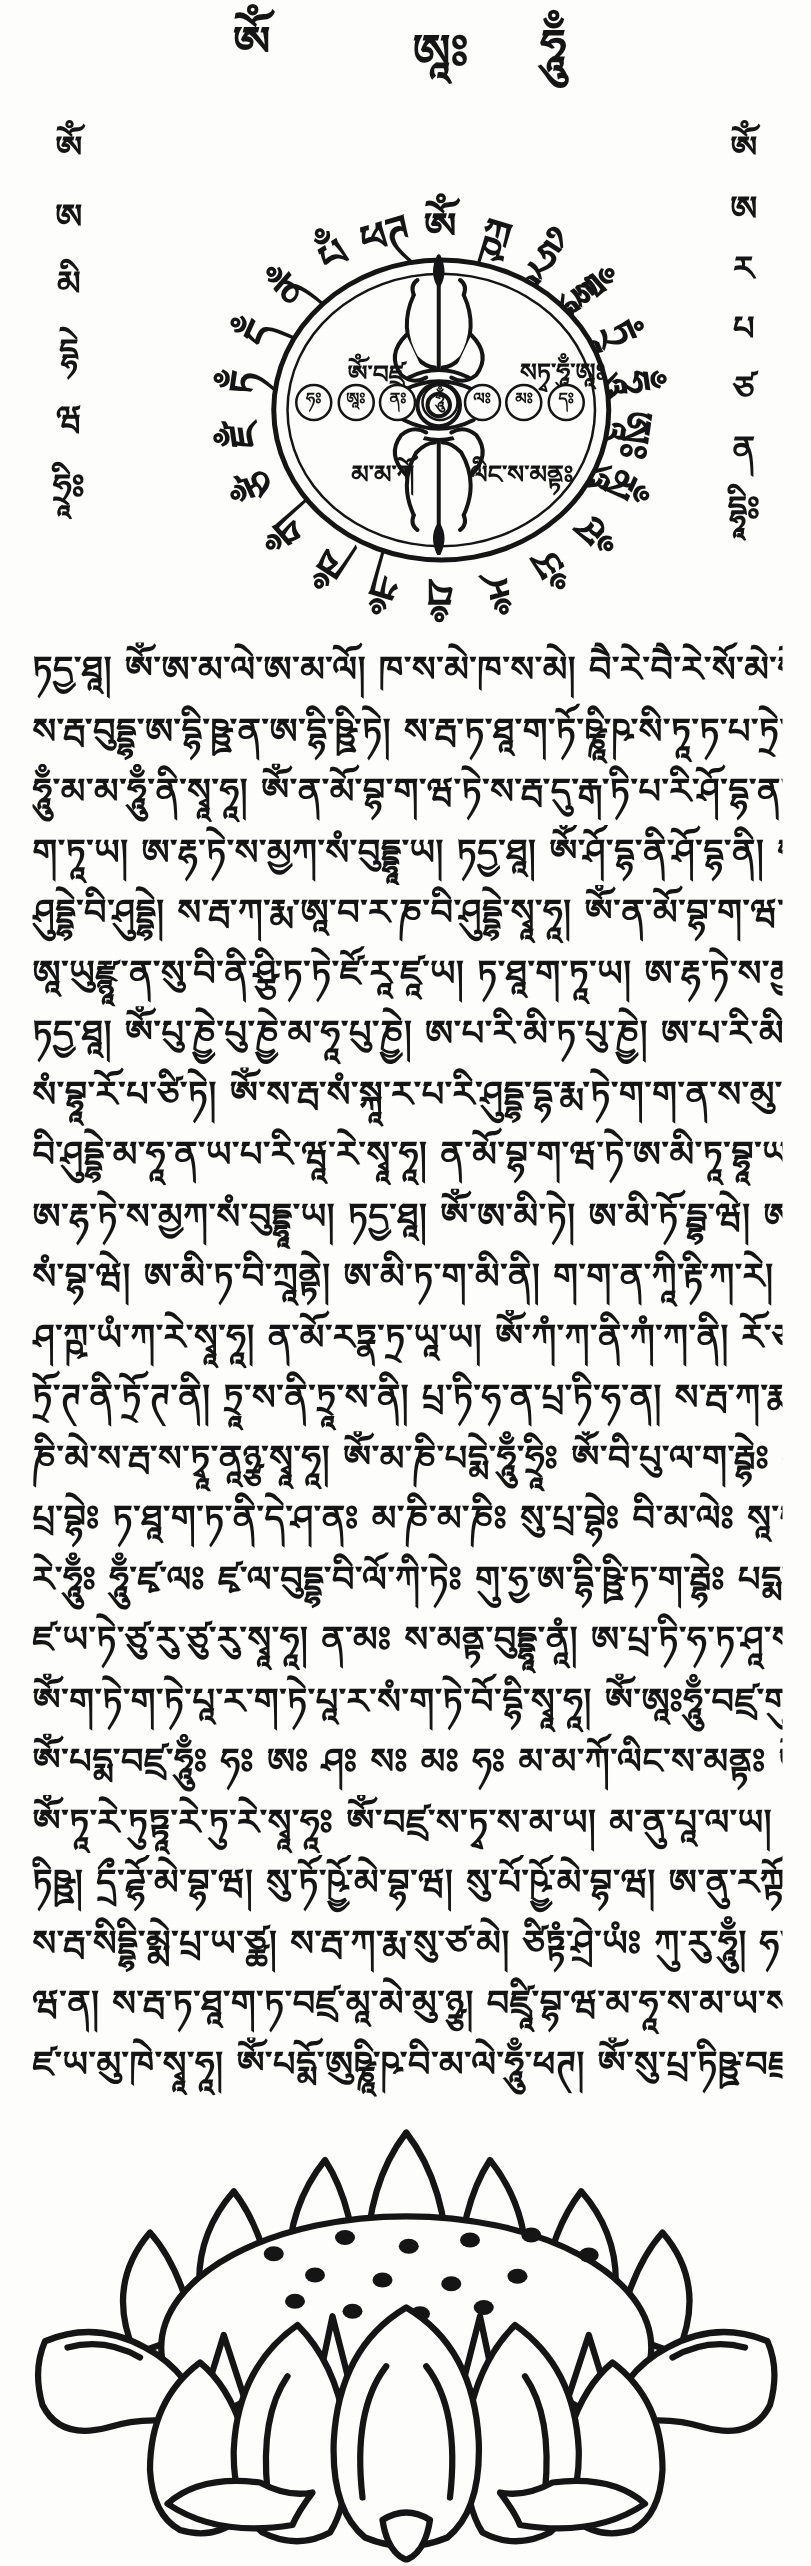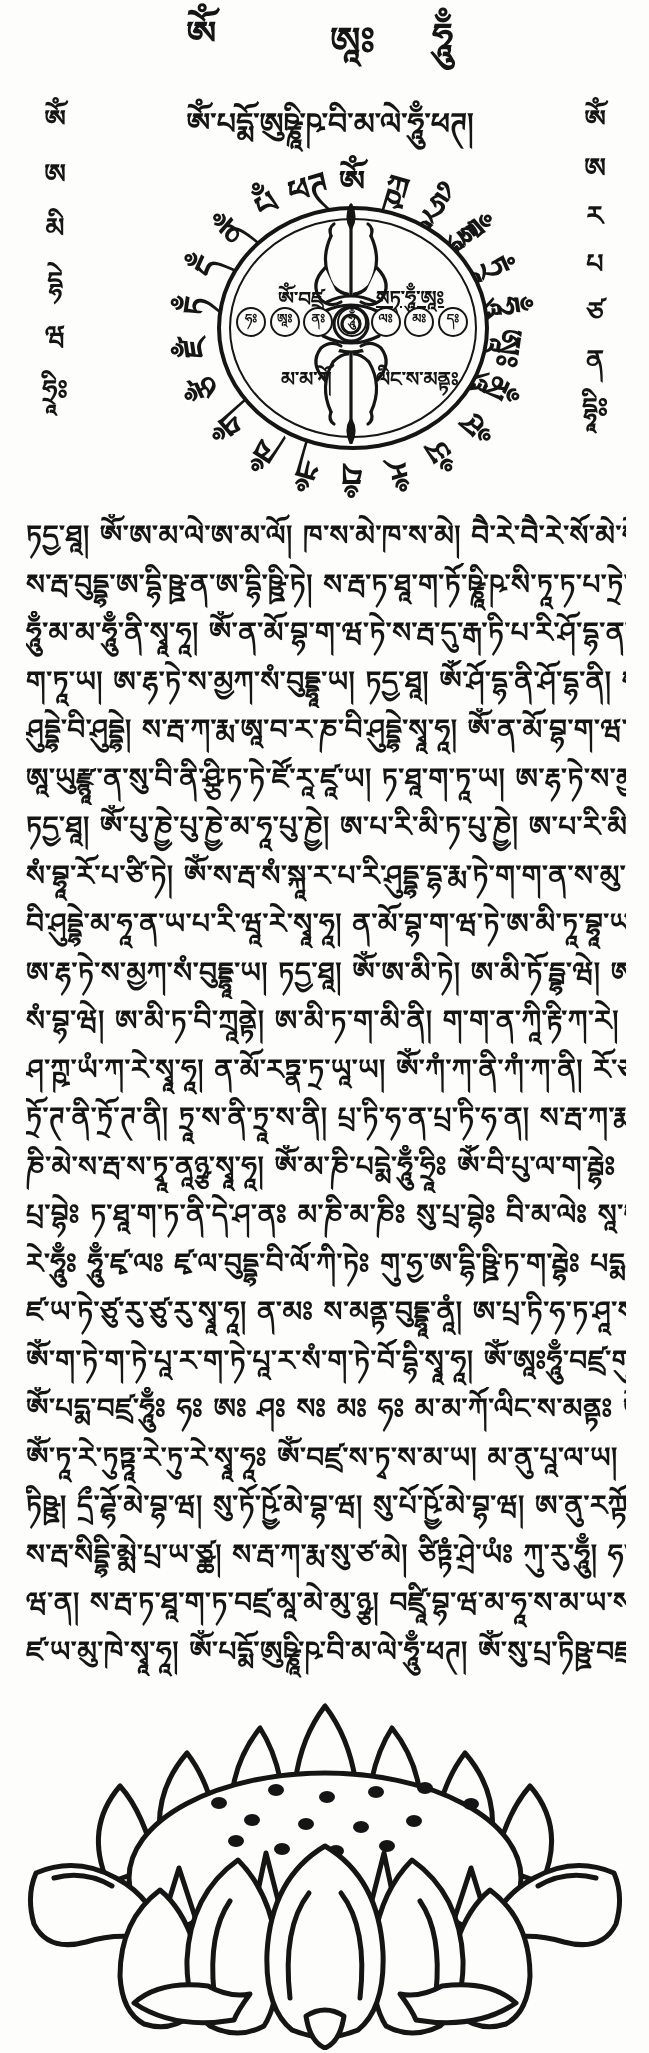--- a/index.html
+++ b/index.html
@@ -31,21 +31,21 @@
     position:absolute;left:217px;top:206px;width:264px;height:236px;
     border:4px solid #151515;border-radius:50%;background:#fdfdfb;z-index:2;
   }
   .circle-inner{
     position:absolute;left:8px;top:8px;right:8px;bottom:8px;
     border:2.5px solid #151515;border-radius:50%;
   }
   .vajra-svg{position:absolute;left:301px;top:202px;z-index:3;}
   .q-label{position:absolute;font-size:20px;font-weight:bold;z-index:4;white-space:nowrap;}
   .q-tl{left:278px;top:277px;}
-  .q-tr{left:376px;top:276px;text-decoration:underline;}
+  .q-tr{left:416px;top:276px;}
   .q-bl{left:281px;top:357px;}
   .q-br{left:376px;top:357px;}
   .beads{
     position:absolute;left:236px;top:307px;width:232px;z-index:4;
     display:flex;justify-content:space-between;
   }
   .bead{
     width:30px;height:30px;border:2.5px solid #151515;border-radius:50%;
     background:#fdfdfb;display:flex;align-items:center;justify-content:center;
     font-size:13px;font-weight:bold;box-sizing:border-box;
@@ -62,21 +62,20 @@
 </style>
 </head>
 <body>
 
 <div class="page">
 
   <div class="seed seed-om">ཨོཾ</div>
   <div class="seed seed-ah">ཨཱཿ</div>
   <div class="seed seed-hum">ཧཱུྃ</div>
 
-  <div class="title-mantra">ཨོཾ་པདྨོ་ཨུཥྞཱི་ཥ་བི་མ་ལེ་ཧཱུྃ་ཕཊ།</div>
 
   <div class="margin-col margin-col-left">
     <span class="m-syll">ཨོཾ</span>
     <span class="m-syll">ཨ</span>
     <span class="m-syll">མི</span>
     <span class="m-syll">དྷེ</span>
     <span class="m-syll">ཝ</span>
     <span class="m-syll">ཧྲཱིཿ</span>
   </div>
 

